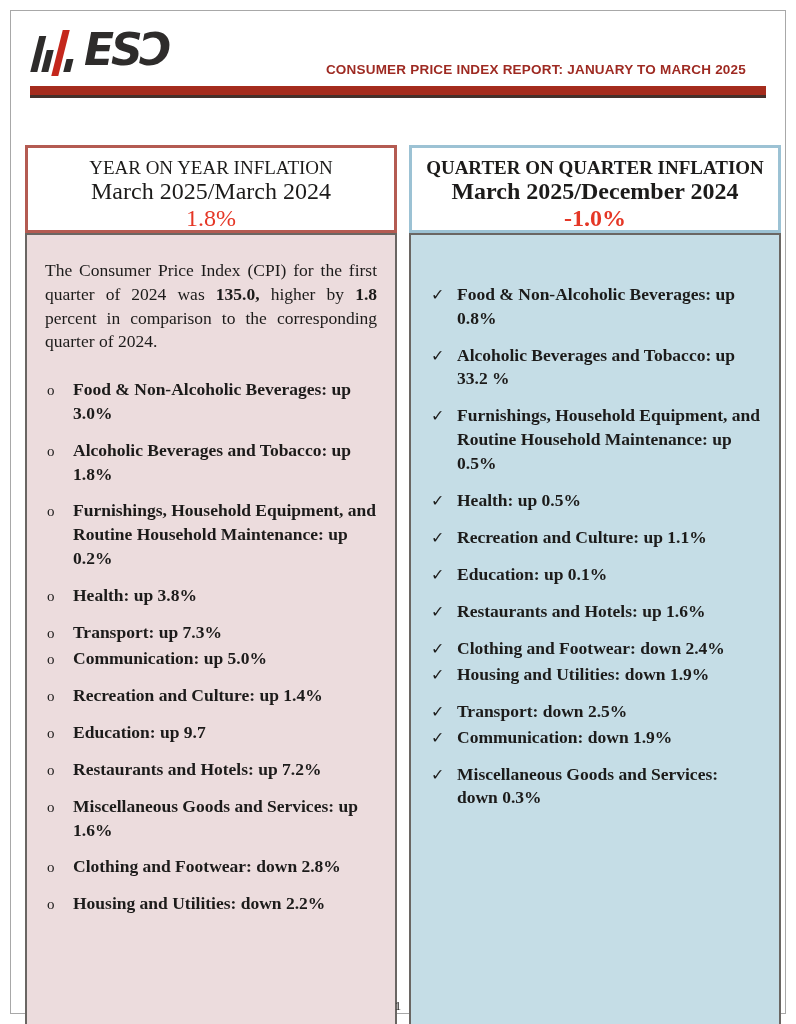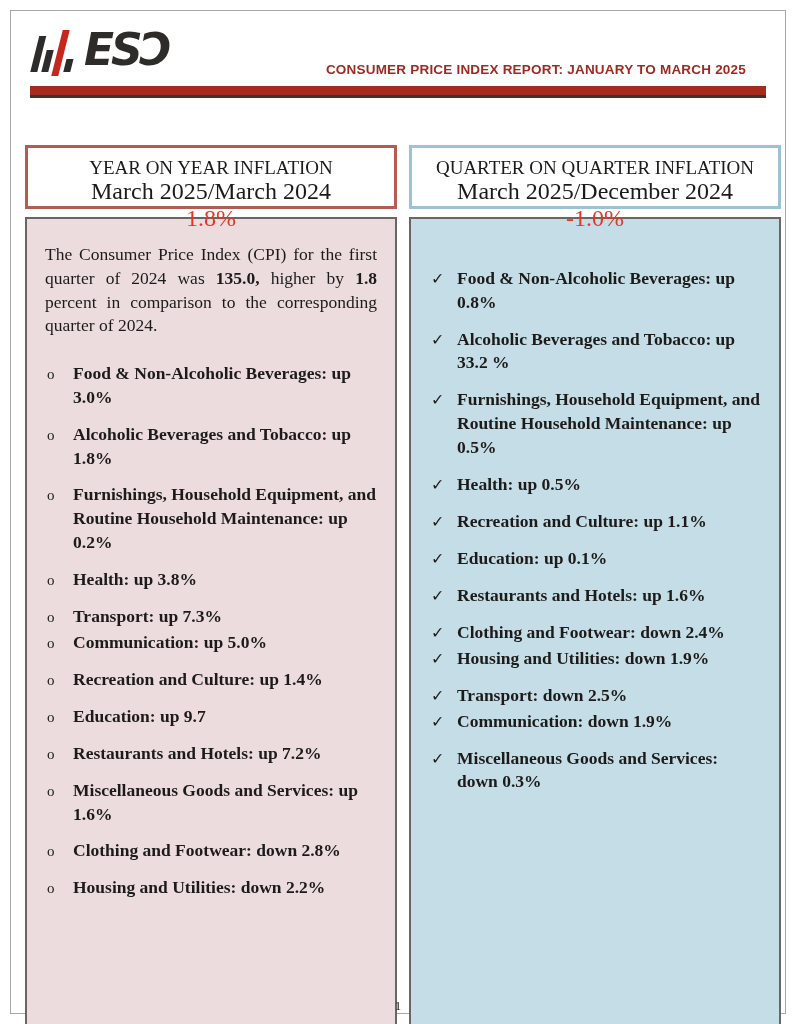--- a/index.html
+++ b/index.html
@@ -30,25 +30,25 @@
   }
   .divider{
     position:absolute; top:86px; left:30px; right:30px; height:9px;
     background:var(--divider-red,#a52c1d);
     border-bottom:3px solid var(--divider-underline,#44302a);
   }
   
   .columns{ position:absolute; top:145px; left:25px; right:15px; display:flex; gap:12px; }
   .col{ flex:1 1 0; min-width:0; }
   .headline-box{
-    box-sizing:border-box; height:64px; background:#fff; text-align:center;
-    padding-top:8px; margin-bottom:8px;
+    box-sizing:border-box; height:88px; background:#fff; text-align:center;
+    padding-top:8px; margin-bottom:0;
   }
   .headline-box.yoy{ border:3px solid var(--yoy-border,#b45b52); }
-  .headline-box.qoq{ border:3px solid var(--qoq-border,#9cc2d4); }
+  .headline-box.qoq{ border:3px solid var(--qoq-border,#9cc2d4);font-weight:bold; }
   .headline-title{ font-size:19px; line-height:24px; }
   .headline-period{ font-size:24px; line-height:23px; }
   .headline-value{ font-size:24px; line-height:30px; color:var(--accent-red,#e53726); }
   .content-box{
     box-sizing:border-box; height:868px; padding:24px 16px 0 16px;
     border:2px solid var(--box-border,#6a6663);
     font-size:17.5px; line-height:1.36;
   }
   .content-box.pink{ background:var(--pink-bg,#ecdcdd); }
   .content-box.blue{ background:var(--blue-bg,#c5dde6); }

